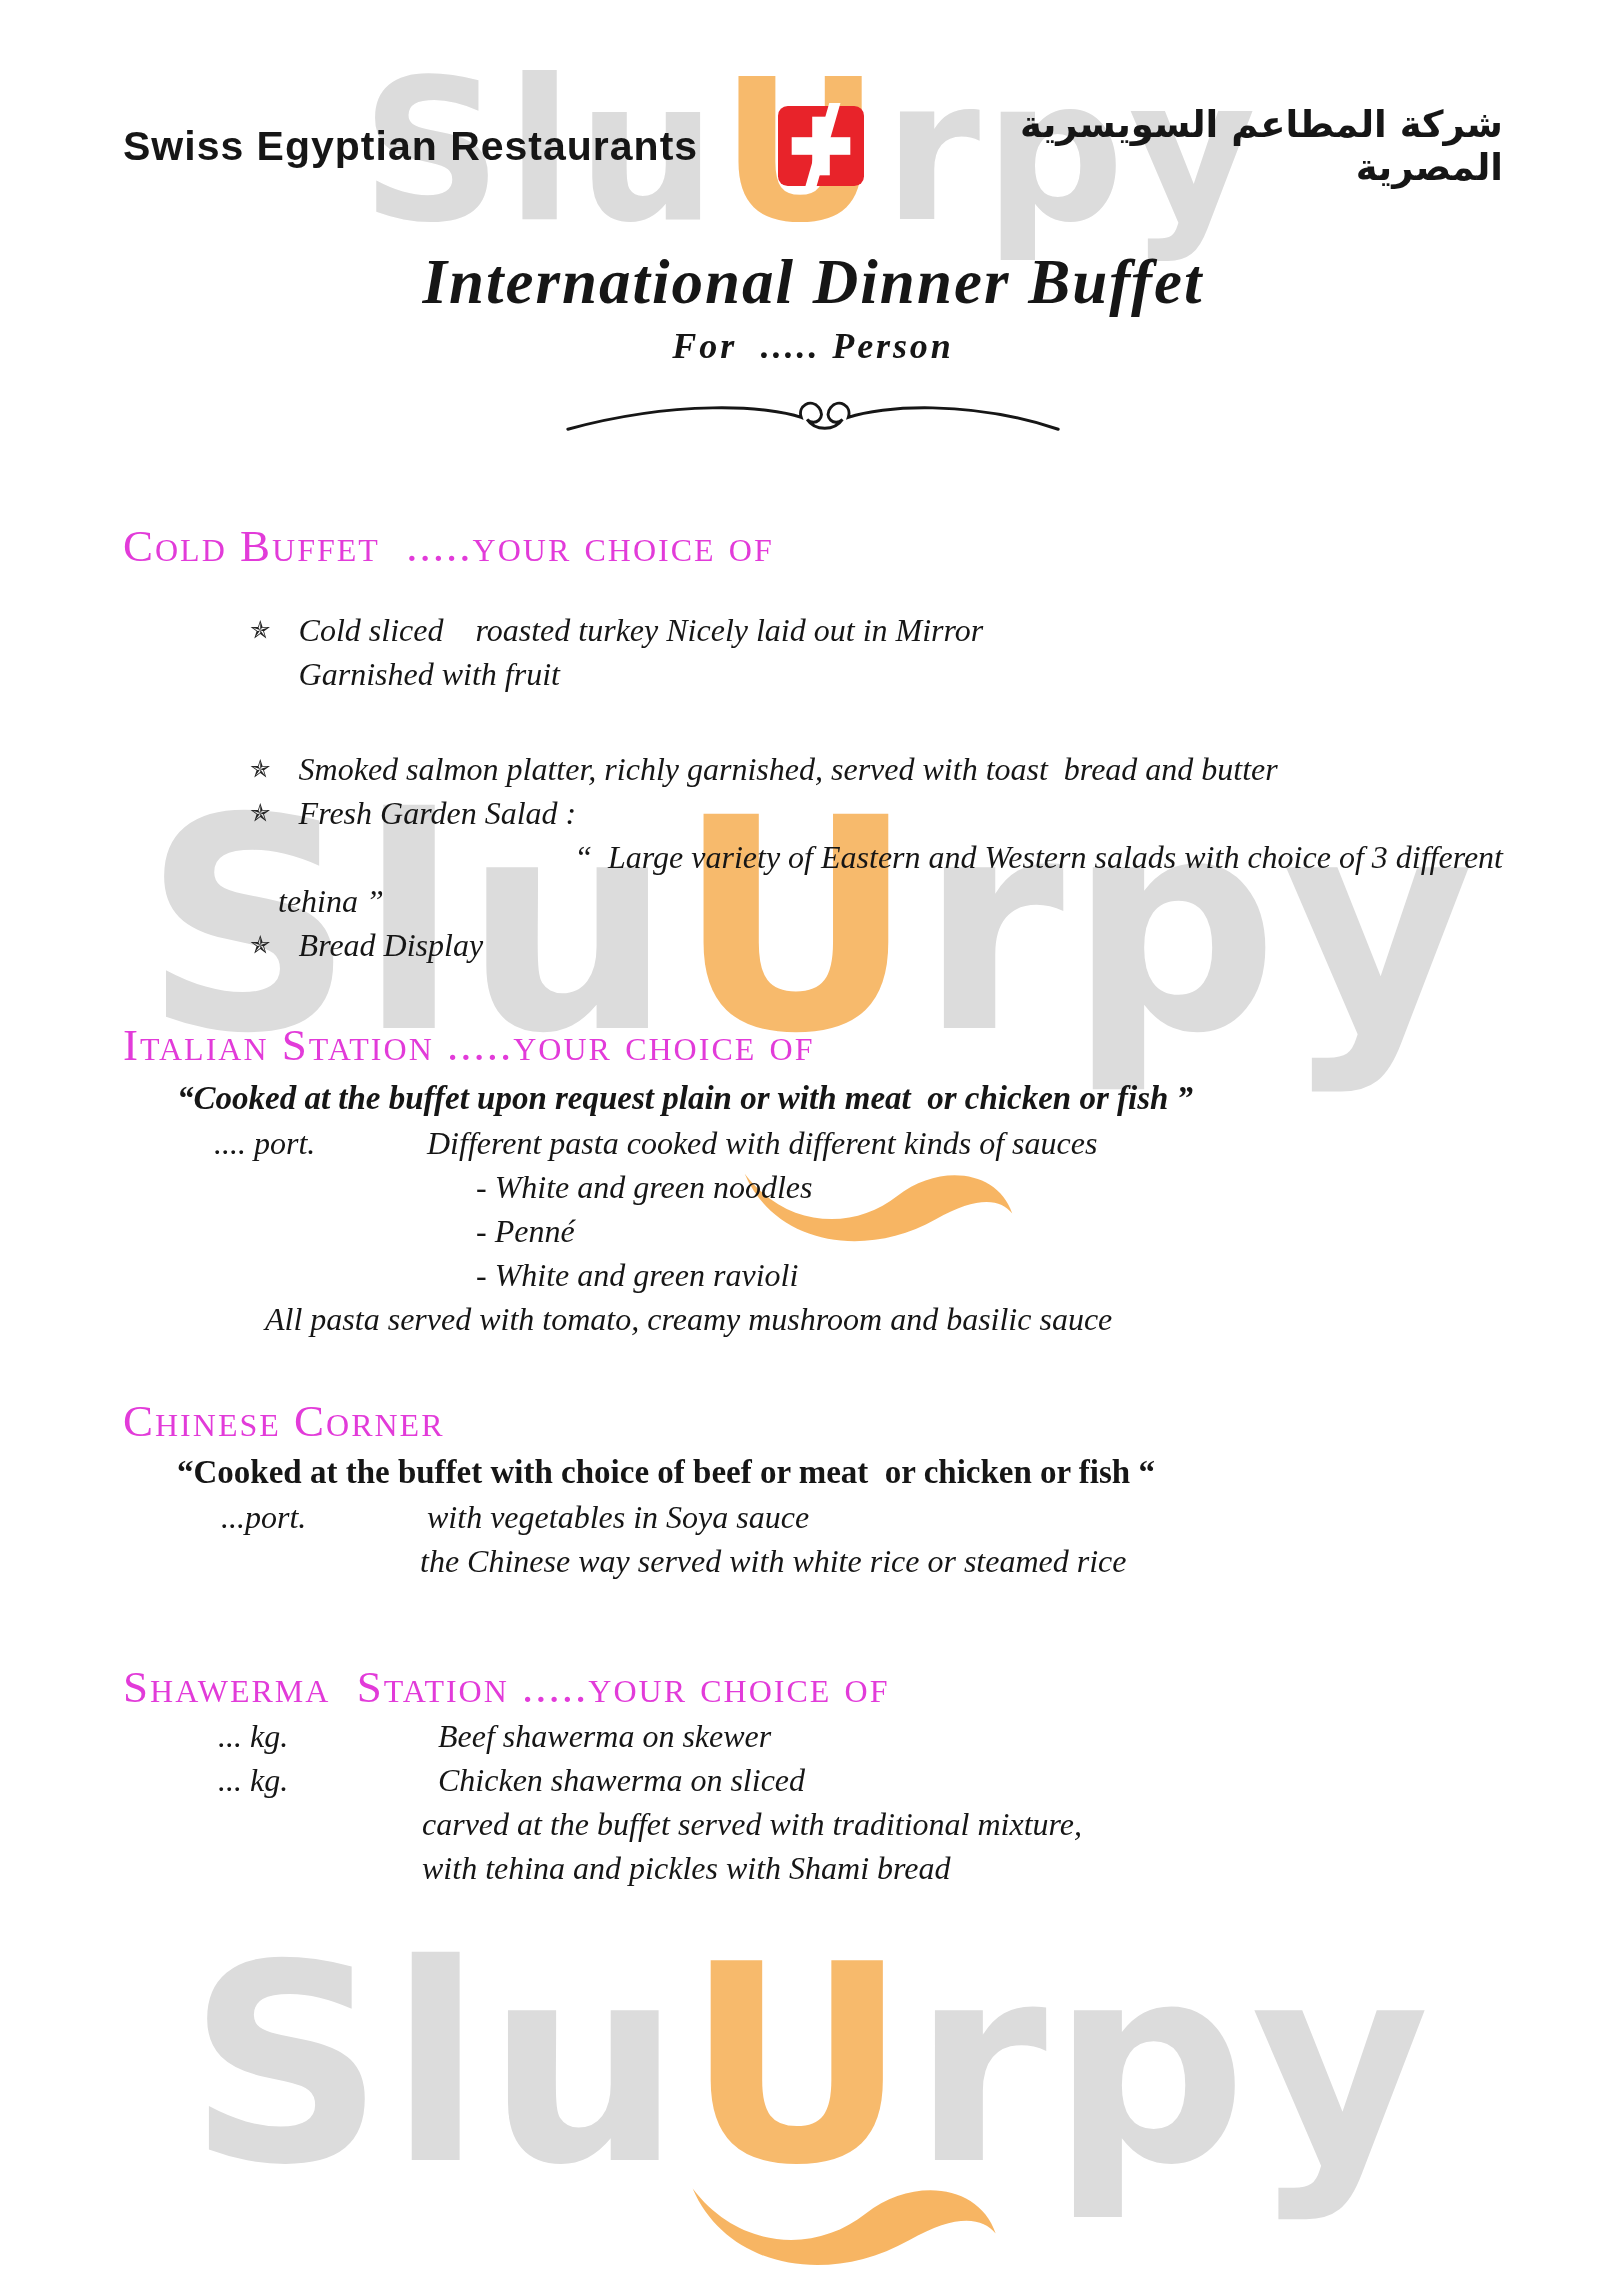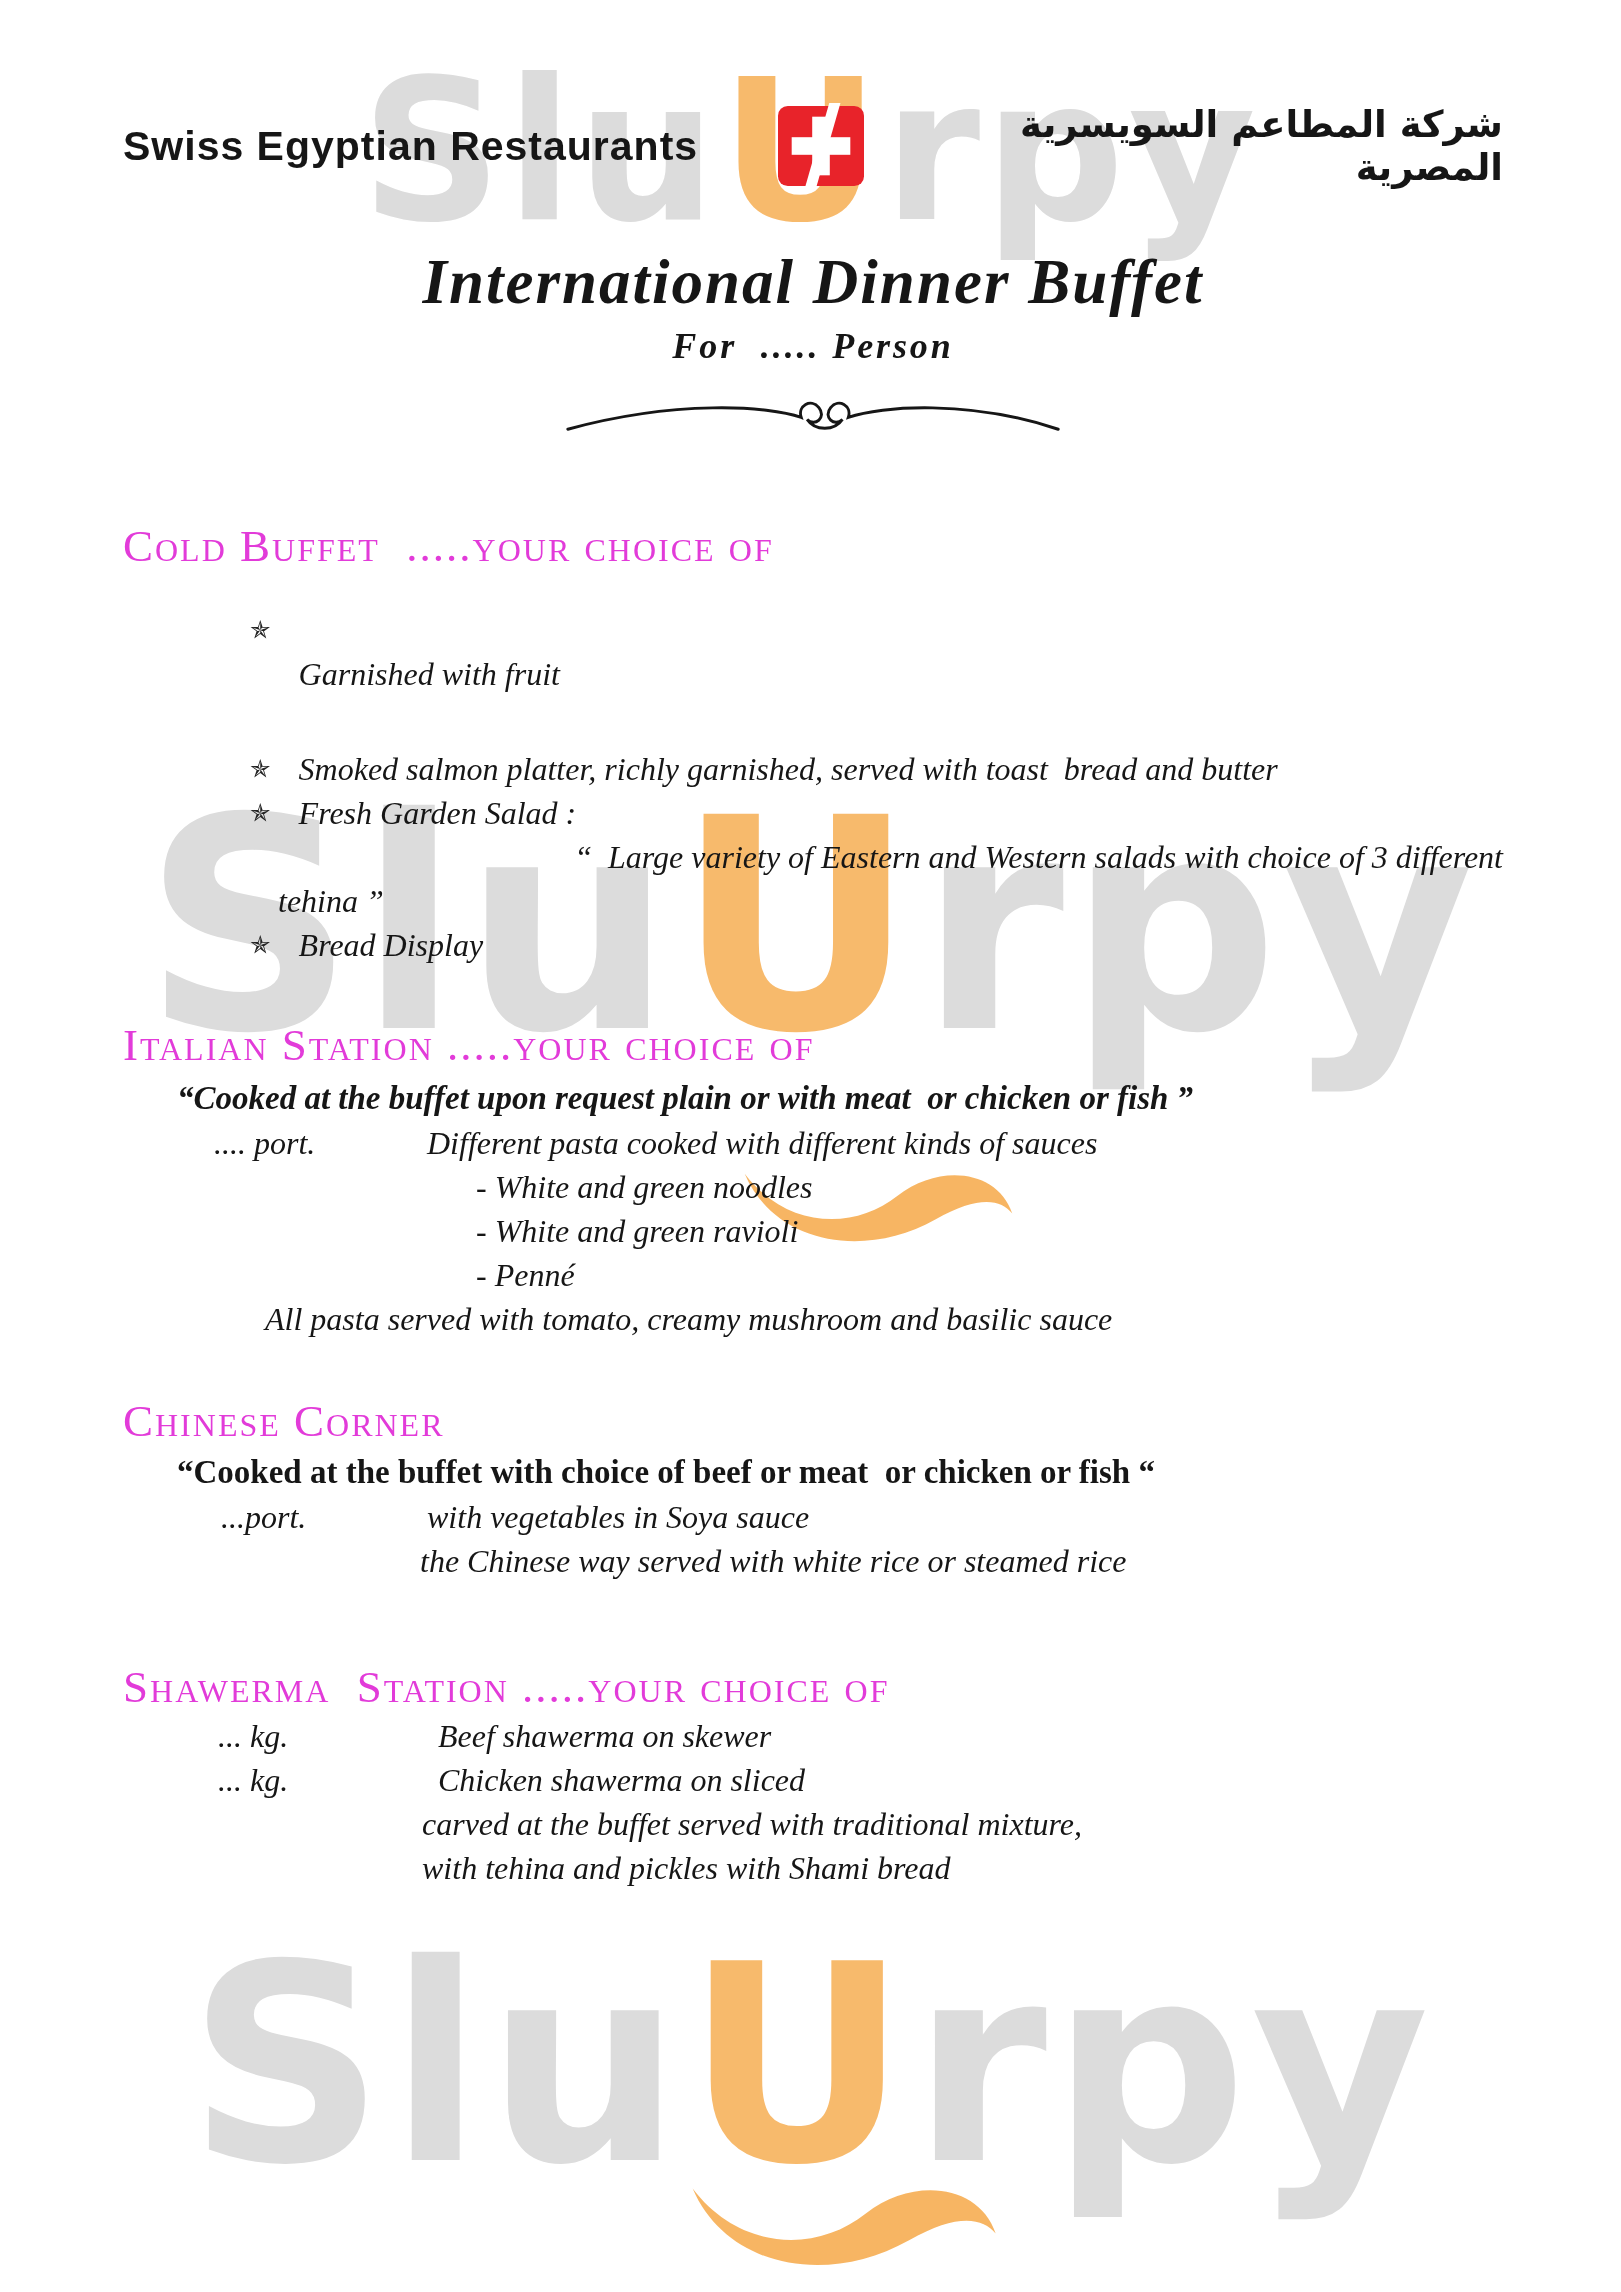--- a/index.html
+++ b/index.html
@@ -142,21 +142,21 @@
     <div class="subtitle" data-bind="title.subtitle">For  ..... Person</div>
     <svg class="flourish" width="510" height="55" viewBox="0 0 520 56" aria-hidden="true">
       <path d="M10,42 C120,12 215,18 248,30 C244,18 258,10 266,20 C274,30 262,40 254,32 C262,44 282,44 290,32 C282,40 270,30 278,20 C286,10 300,18 296,30 C330,18 420,12 510,42" fill="none" stroke="#161616" stroke-width="3" stroke-linecap="round"></path>
     </svg>
 
     <section class="sec-cold">
       <h2 class="section-heading" data-bind="sections.cold.heading">Cold Buffet  .....your choice of</h2>
       <div class="items-cold">
         <div class="item line">
           <span class="bullet" data-bind="bullet">✯</span>
-          <span class="item-text"><br><span data-bind="sections.cold.items.turkey_line2">Garnished with fruit</span></span>
+          <span class="item-text"><span data-bind="sections.cold.items.turkey_line1">Cold sliced    roasted turkey Nicely laid out in Mirror</span><br><span data-bind="sections.cold.items.turkey_line2">Garnished with fruit</span></span>
         </div>
         <div class="item line gap-top">
           <span class="bullet" data-bind="bullet">✯</span>
           <span class="item-text" data-bind="sections.cold.items.salmon">Smoked salmon platter, richly garnished, served with toast  bread and butter</span>
         </div>
         <div class="item line">
           <span class="bullet" data-bind="bullet">✯</span>
           <span class="item-text" data-bind="sections.cold.items.salad">Fresh Garden Salad :</span>
         </div>
         <div class="line indent-note1" data-bind="sections.cold.items.salad_note1">“  Large variety of Eastern and Western salads with choice of 3 different</div>
@@ -169,22 +169,22 @@
     </section>
 
     <section class="sec-italian">
       <h2 class="section-heading" data-bind="sections.italian.heading">Italian Station .....your choice of</h2>
       <div class="quote-bold-italic" data-bind="sections.italian.quote">“Cooked at the buffet upon request plain or with meat  or chicken or fish ”</div>
       <div class="port-row italian line">
         <span class="port-label" data-bind="sections.italian.portion_label">.... port.</span>
         <span data-bind="sections.italian.portion_text">Different pasta cooked with different kinds of sauces</span>
       </div>
       <div class="line indent-pasta" data-bind="sections.italian.pasta_types.0">- White and green noodles</div>
+      <div class="line indent-pasta" data-bind="sections.italian.pasta_types.2">- Penné</div>
       <div class="line indent-pasta" data-bind="sections.italian.pasta_types.1">- White and green ravioli</div>
-      <div class="line indent-pasta" data-bind="sections.italian.pasta_types.2">- Penné</div>
       <div class="line indent-footer" data-bind="sections.italian.footer">All pasta served with tomato, creamy mushroom and basilic sauce</div>
     </section>
 
     <section class="sec-chinese">
       <h2 class="section-heading" data-bind="sections.chinese.heading">Chinese Corner</h2>
       <div class="quote-bold" data-bind="sections.chinese.quote">“Cooked at the buffet with choice of beef or meat  or chicken or fish “</div>
       <div class="port-row chinese line">
         <span class="port-label" data-bind="sections.chinese.portion_label">...port.</span>
         <span data-bind="sections.chinese.portion_text">with vegetables in Soya sauce</span>
       </div>

